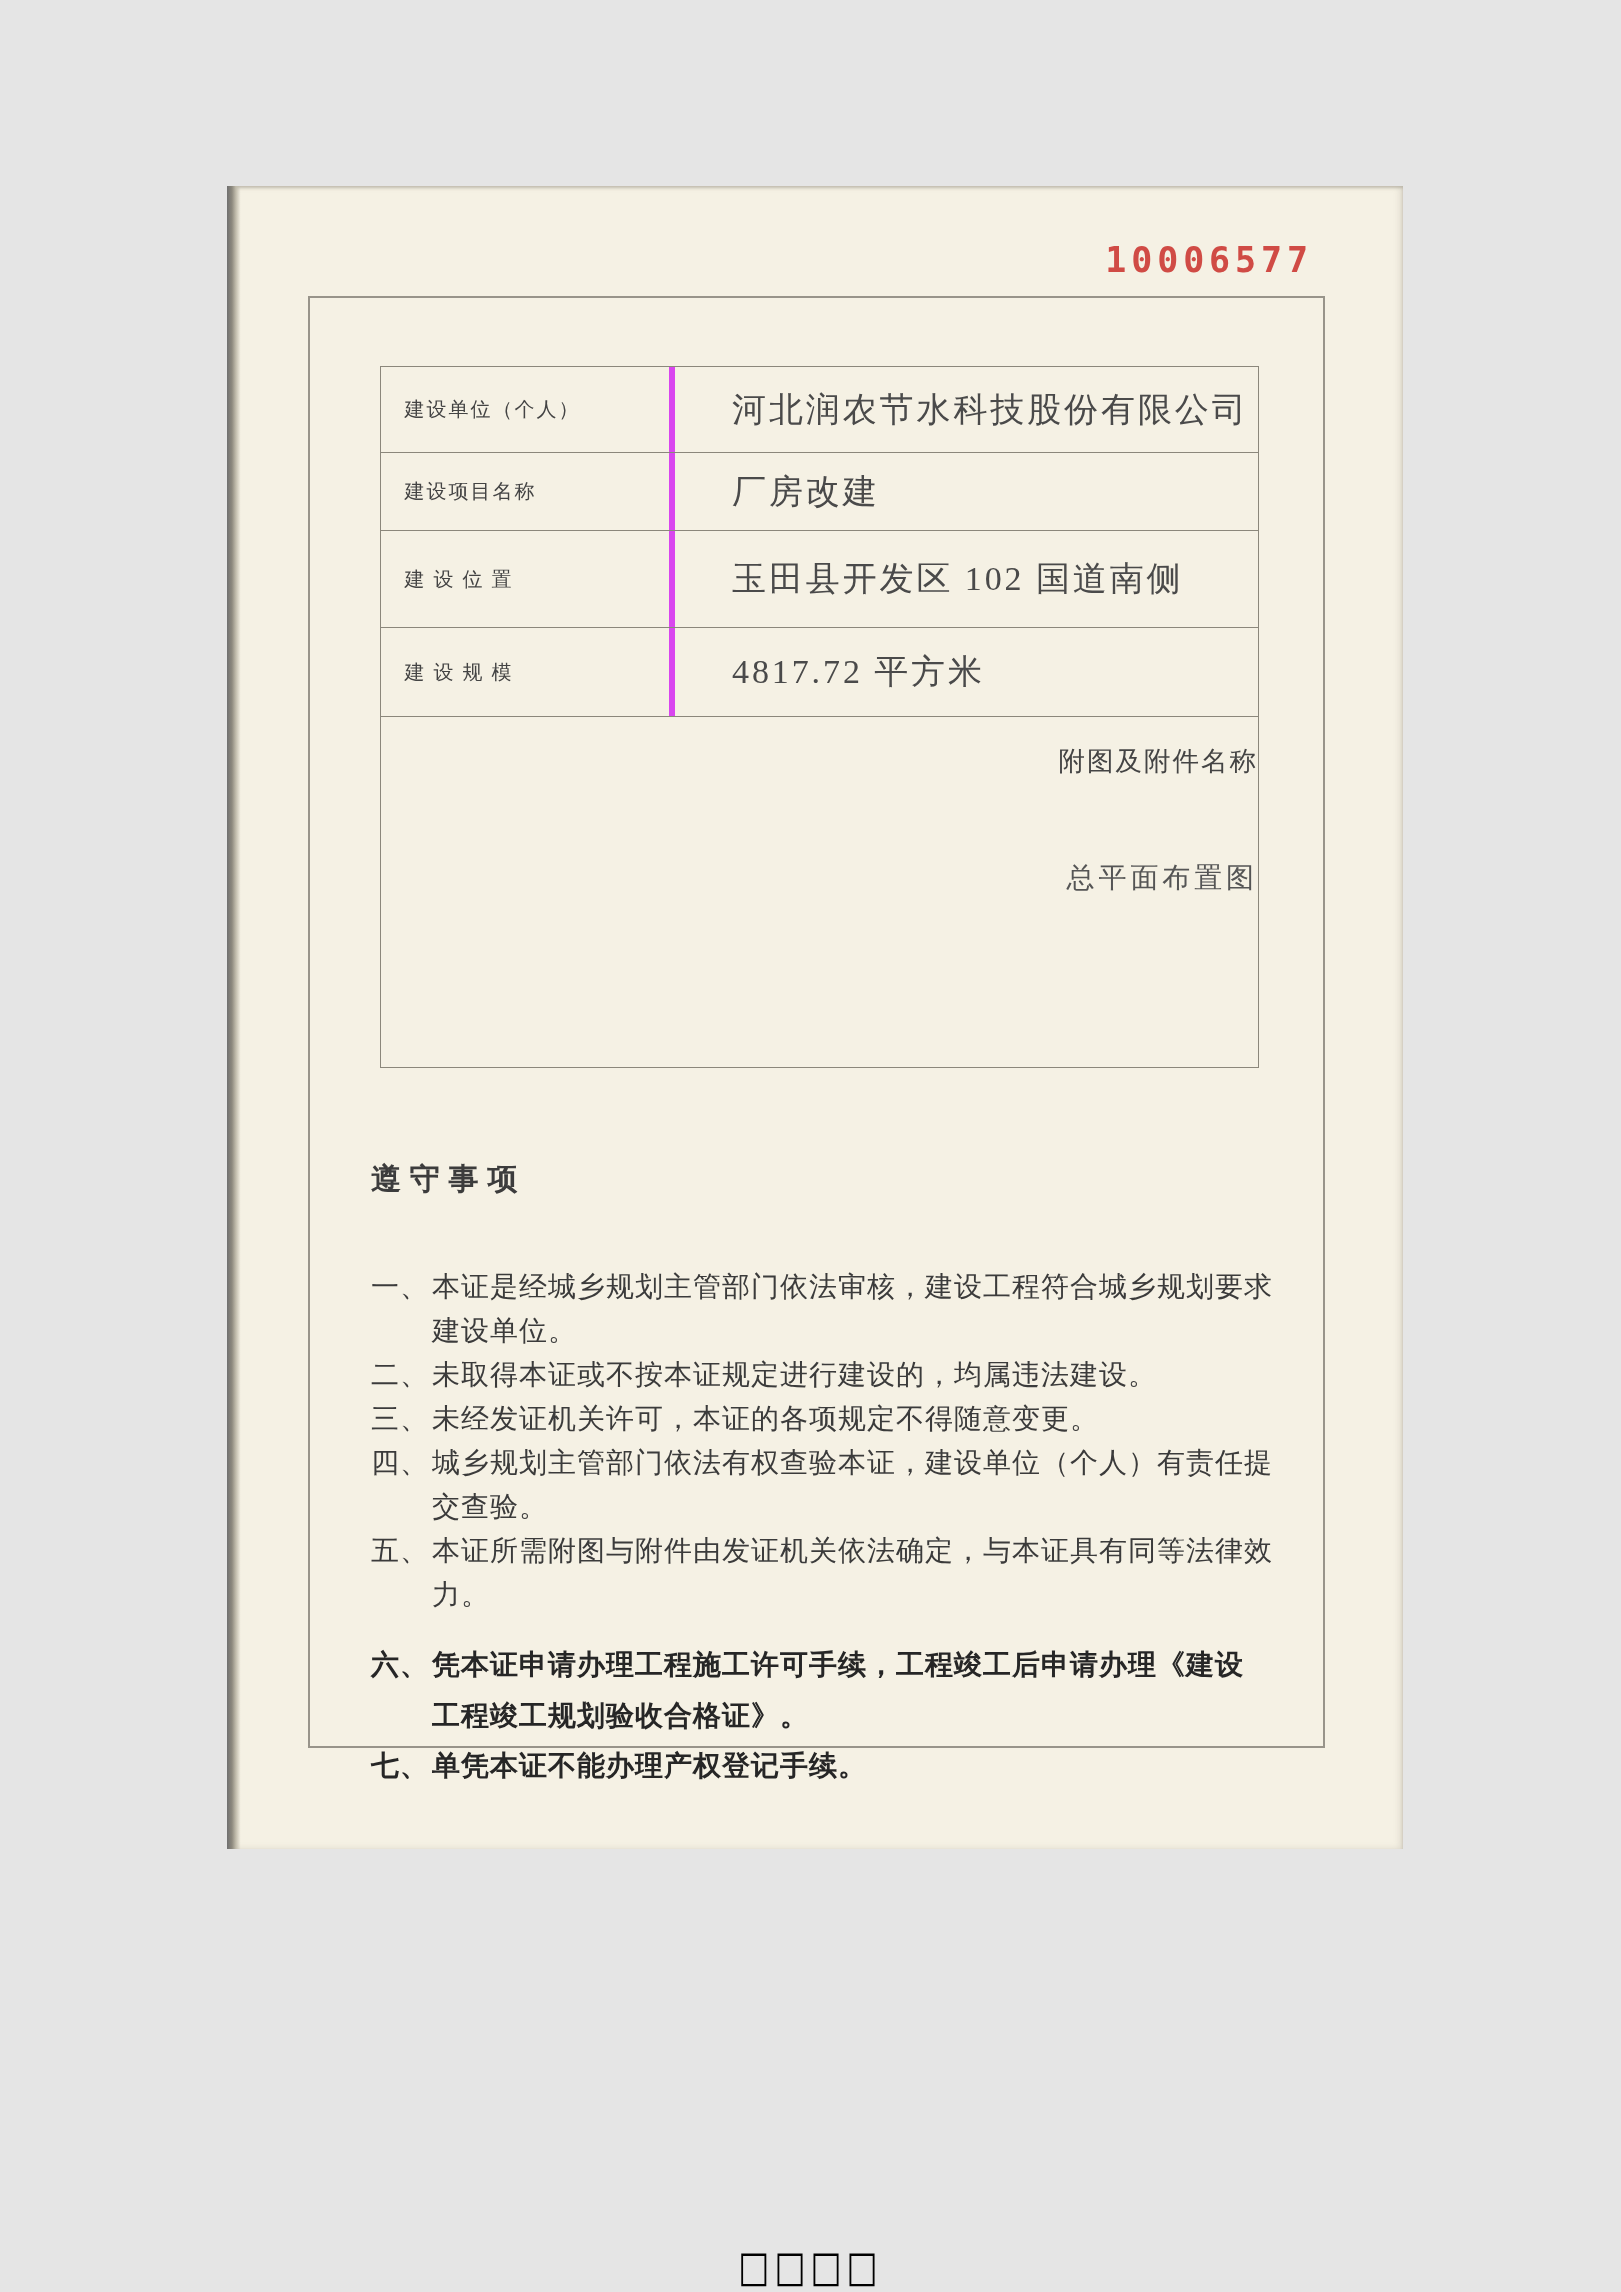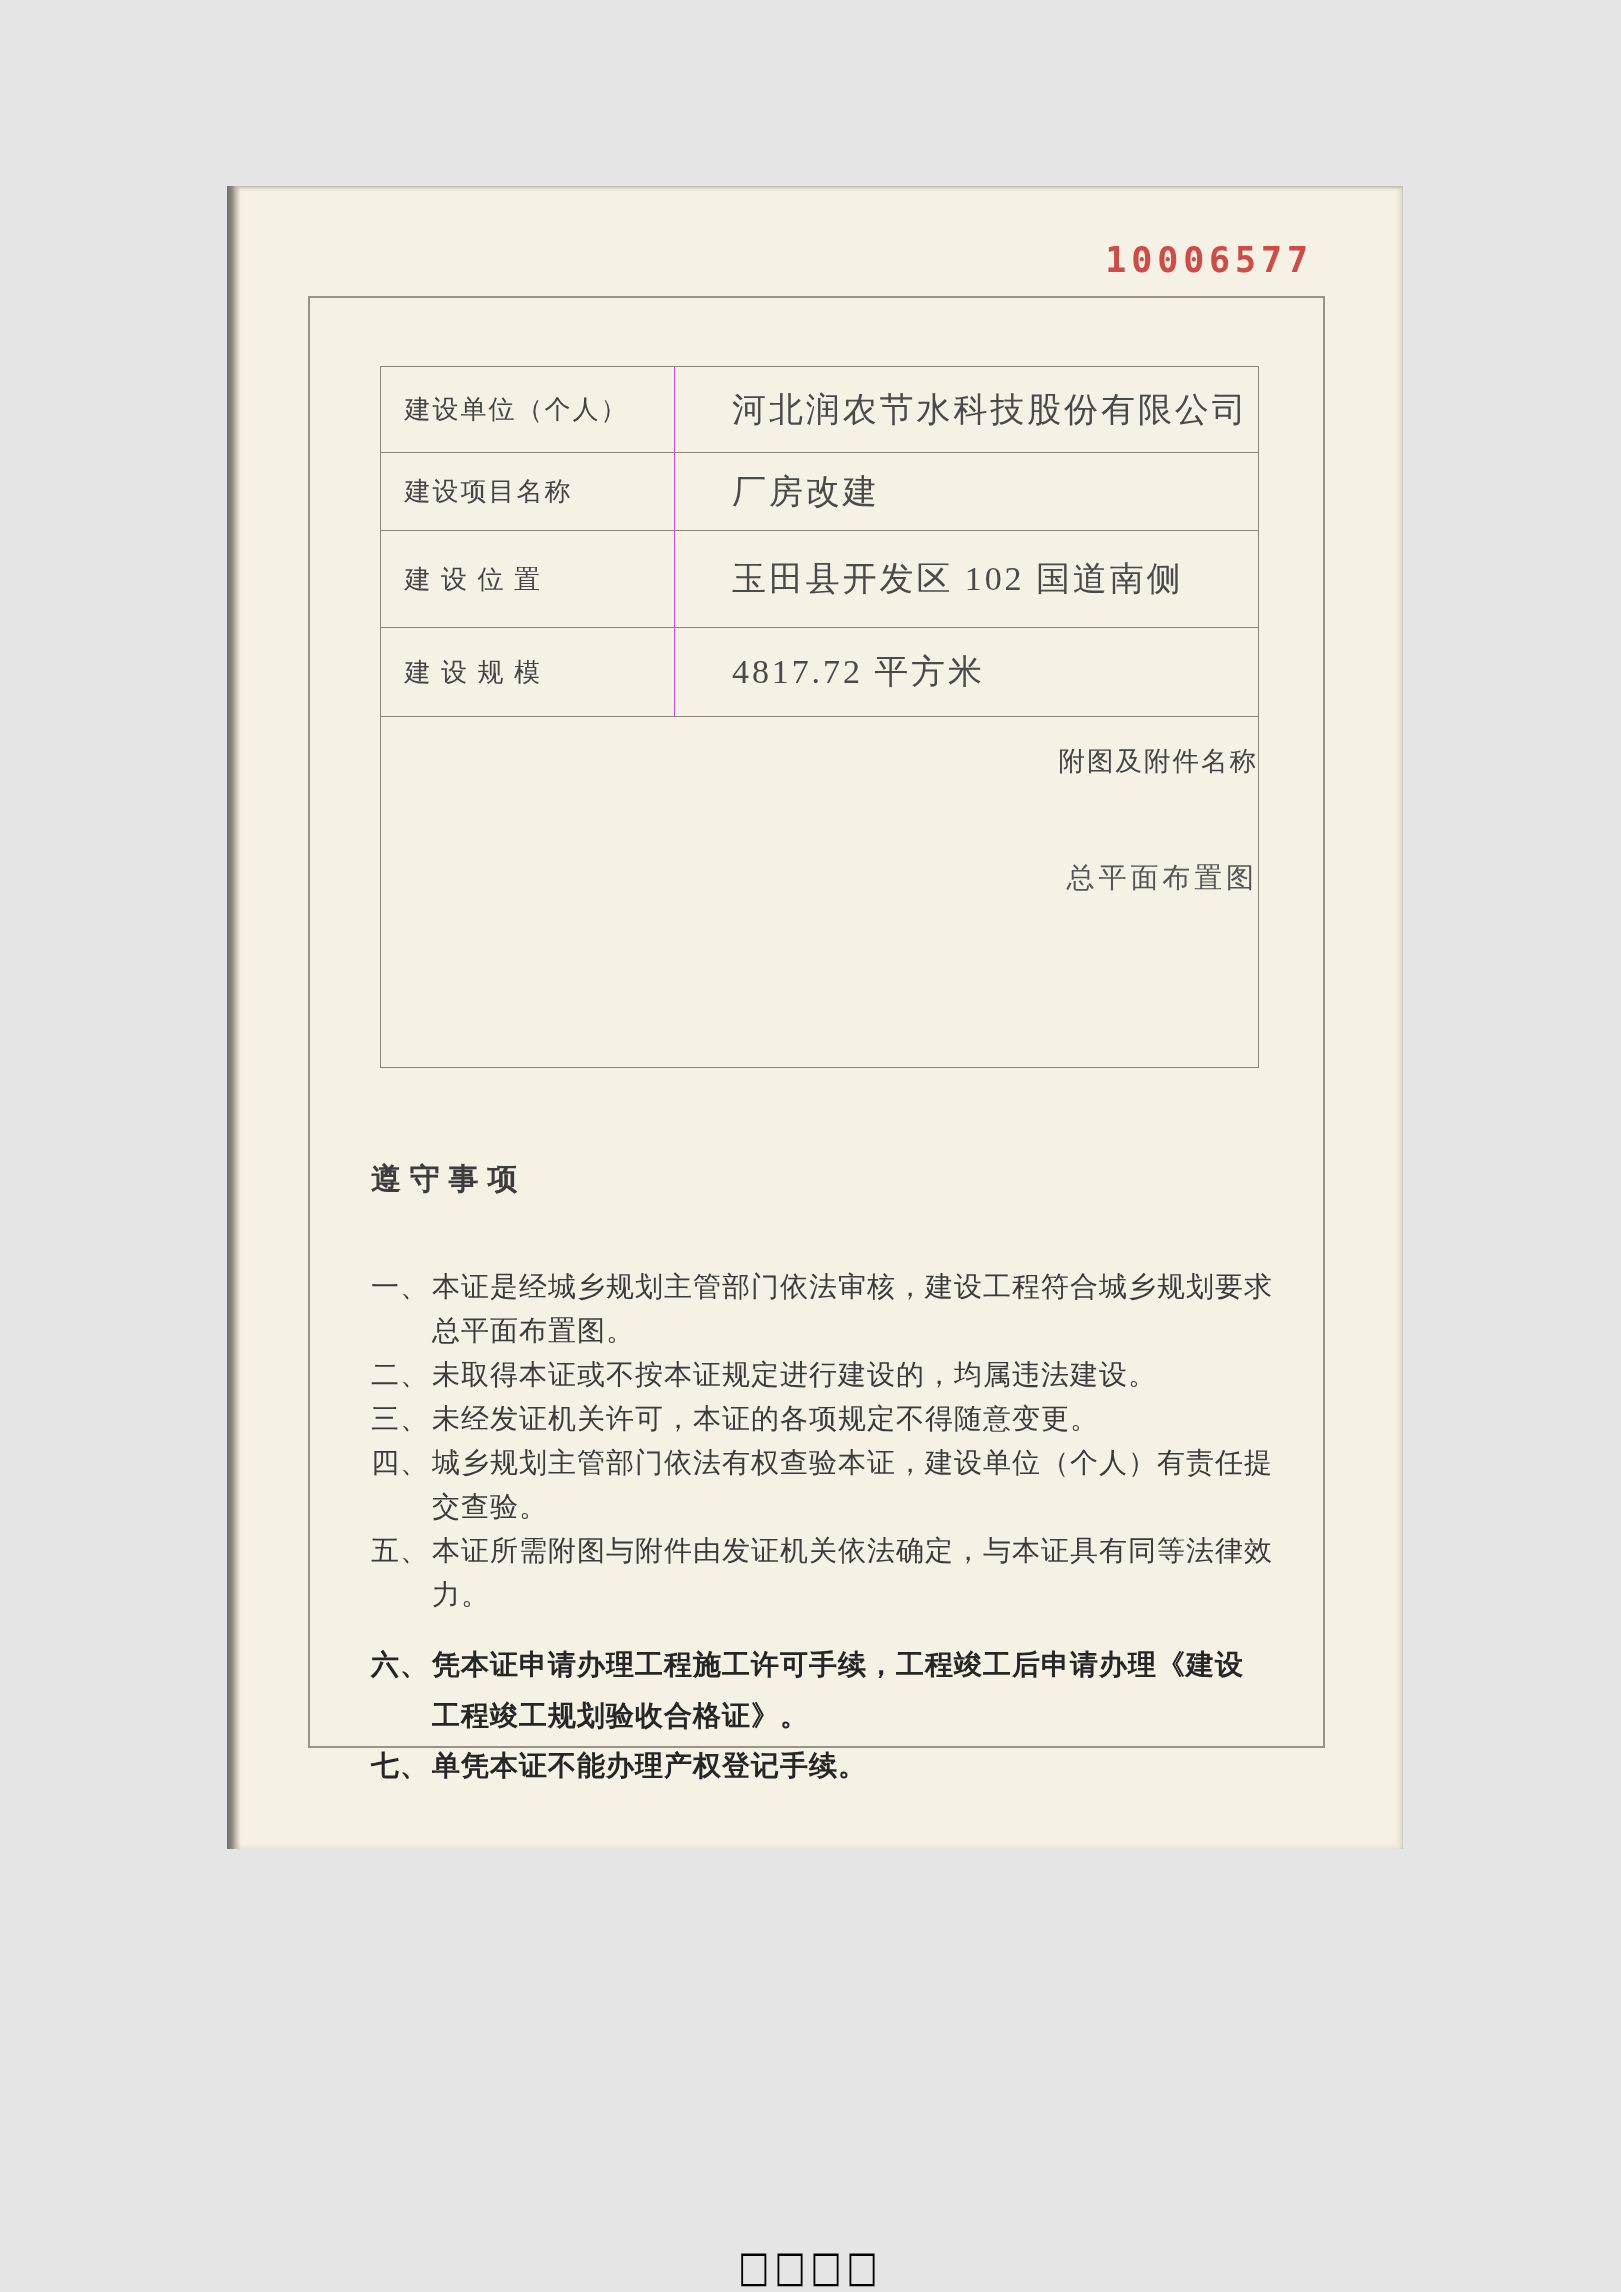--- a/index.html
+++ b/index.html
@@ -28,23 +28,23 @@
     border:2px solid #98948a;
   }
 
   
   .info-table {
     position:absolute; left:70px; top:68px; width:879px;
     border:1px solid #8b877b; background:rgba(255,255,255,0.0);
   }
   .row { display:flex; border-bottom:1px solid #8b877b; }
   .cell-label {
-    width:294px; border-right:1px solid #d946ef;
+    width:294px; border-right:6px solid #d946ef;
     display:flex; align-items:center; padding-left:23.5px;
-    font-size:26px; color:#444; letter-spacing:2px;
+    font-size:20px; color:#444; letter-spacing:2px;
   }
   .cell-value {
     flex:1; display:flex; align-items:center; padding-left:57px;
     font-size:34px; color:#4a4a4a; letter-spacing:2.9px;
   }
   .r1 { height:86px; } .r2 { height:78px; } .r3 { height:97px; } .r4 { height:89px; }
   .attach { height:350px; padding:25.5px 0 0 23.5px;text-align:right; }
   .attach-label { font-size:26.5px; color:#444; letter-spacing:2px; }
   .attach-value { margin:80px 0 0 145px; font-size:28px; color:#555; letter-spacing:3.9px; }
 
@@ -105,21 +105,21 @@
       </div>
 
       <div class="notice">
         <div class="notice-title">遵守事项</div>
         <div class="notice-list">
 
           <div class="n-item">
             <span class="n-num">一、</span>
             <span class="n-lines">
               <div class="line">本证是经城乡规划主管部门依法审核，建设工程符合城乡规划要求</div>
-              <div class="line">总平面布置图。</div>
+              <div class="line">建设单位。</div>
             </span>
           </div>
 
           <div class="n-item">
             <span class="n-num">二、</span>
             <span class="n-lines">
               <div class="line">未取得本证或不按本证规定进行建设的，均属违法建设。</div>
             </span>
           </div>
 

